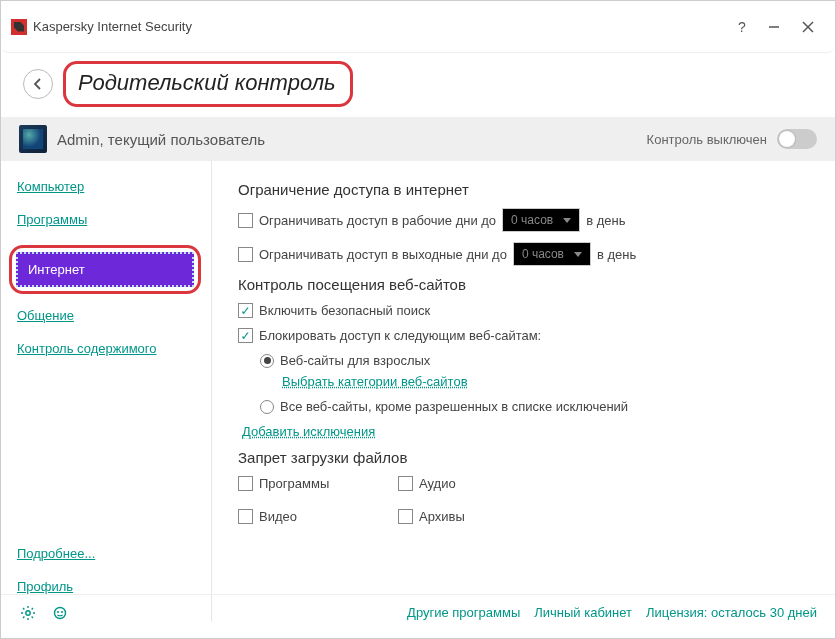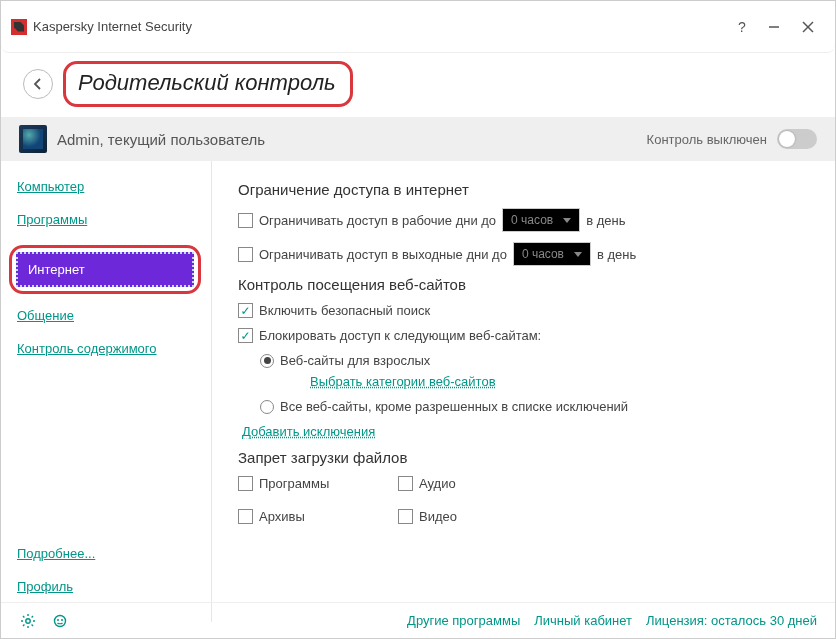--- a/index.html
+++ b/index.html
@@ -32,21 +32,21 @@
   .row { display:flex; align-items:center; gap:6px; margin-bottom:10px; font-size:13px; color:#444;}
   .chk { width:15px; height:15px; border:1px solid #888; background:#fff; display:inline-flex; align-items:center; justify-content:center; font-size:12px; color:#009688;}
   .chk.checked::after{content:"✓";}
   .dd { border:1px solid #ccc; background:#000000; color:#888; font-size:12px; padding:4px 8px; display:inline-flex; align-items:center; gap:10px;}
   .dd::after{content:""; width:0;height:0;border-left:4px solid transparent;border-right:4px solid transparent;border-top:5px solid #888;}
   .radio { width:14px; height:14px; border:1px solid #888; border-radius:50%; display:inline-flex; align-items:center; justify-content:center;}
   .radio.sel::after{content:""; width:7px;height:7px;background:#444;border-radius:50%;}
   .indent { margin-left:22px; }
   .link { color:#009688; text-decoration:underline dotted; font-size:13px;}
   .grid2 { display:grid; grid-template-columns: 150px 150px; gap:8px 10px; margin-top:4px;}
-  .footer { position:absolute; bottom:0; left:0; right:0; height:36px; border-top:1px solid #eee; display:flex; align-items:center; padding:0 18px; gap:14px;}
+  .footer { position:absolute; bottom:8px; left:0; right:0; height:36px; border-top:1px solid #eee; display:flex; align-items:center; padding:0 18px; gap:14px;}
   .footer-icon { width:18px; height:18px; color:#009688; display:flex; align-items:center; justify-content:center; font-size:16px;}
   .footer-spacer{flex:1;}
   .footer-link { color:#009688; font-size:13px; text-decoration:none;}
 </style>
 </head>
 <body>
 
 <div class="title-bar">
   <span class="app-icon"></span>
   <span class="app-title">Kaspersky Internet Security</span>
@@ -123,21 +123,21 @@
       <span>Включить безопасный поиск</span>
     </div>
     <div class="row">
       <span class="chk checked"></span>
       <span>Блокировать доступ к следующим веб-сайтам:</span>
     </div>
     <div class="row indent">
       <span class="radio sel"></span>
       <span>Веб-сайты для взрослых</span>
     </div>
-    <div class="row indent" style="margin-left:72px; margin-top:-4px;">
+    <div class="row indent" style="margin-left:44px; margin-top:-4px;">
       <a class="link">Выбрать категории веб-сайтов</a>
     </div>
     <div class="row indent">
       <span class="radio"></span>
       <span>Все веб-сайты, кроме разрешенных в списке исключений</span>
     </div>
     <div class="row" style="margin-left:4px;">
       <a class="link">Добавить исключения</a>
     </div>
 
@@ -146,25 +146,25 @@
       <div class="row">
         <span class="chk"></span>
         <span>Программы</span>
       </div>
       <div class="row">
         <span class="chk"></span>
         <span>Аудио</span>
       </div>
       <div class="row">
         <span class="chk"></span>
-        <span>Архивы</span>
+        <span>Видео</span>
       </div>
       <div class="row">
         <span class="chk"></span>
-        <span>Видео</span>
+        <span>Архивы</span>
       </div>
     </div>
   </div>
 </div>
 
 <div class="footer">
   <div class="footer-icon">
     <svg width="16" height="16" viewBox="0 0 16 16">
         <circle cx="8" cy="8" r="2.2" fill="none" stroke="#009688" stroke-width="1.4"></circle>
         <path d="M8 1v2M8 13v2M1 8h2M13 8h2M3 3l1.4 1.4M11.6 11.6L13 13M13 3l-1.4 1.4M4.4 11.6L3 13" stroke="#009688" stroke-width="1.4"></path>

